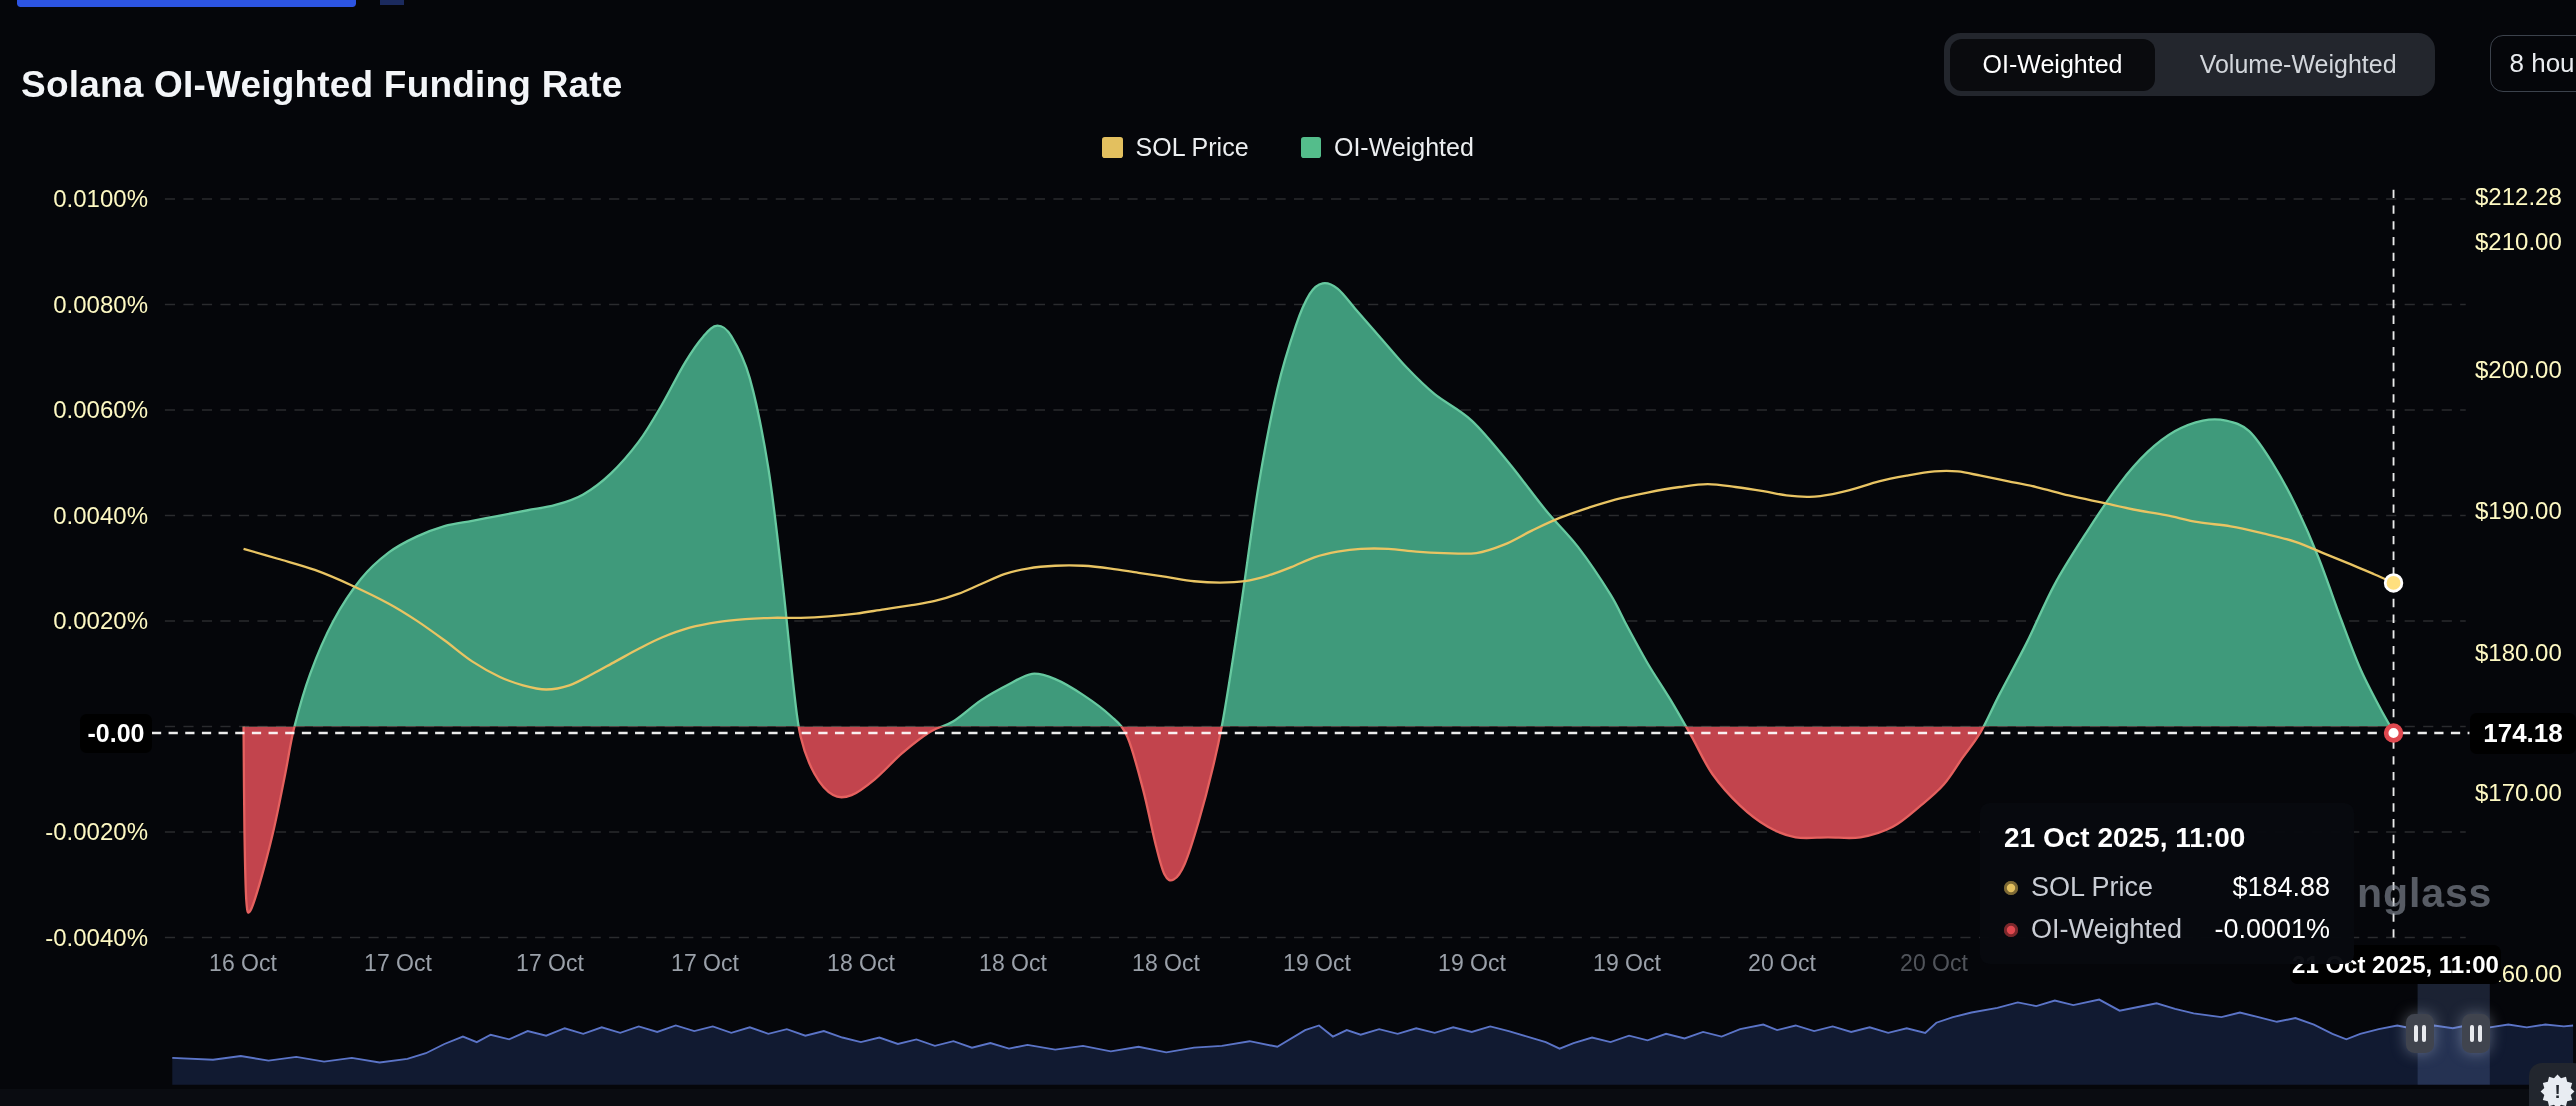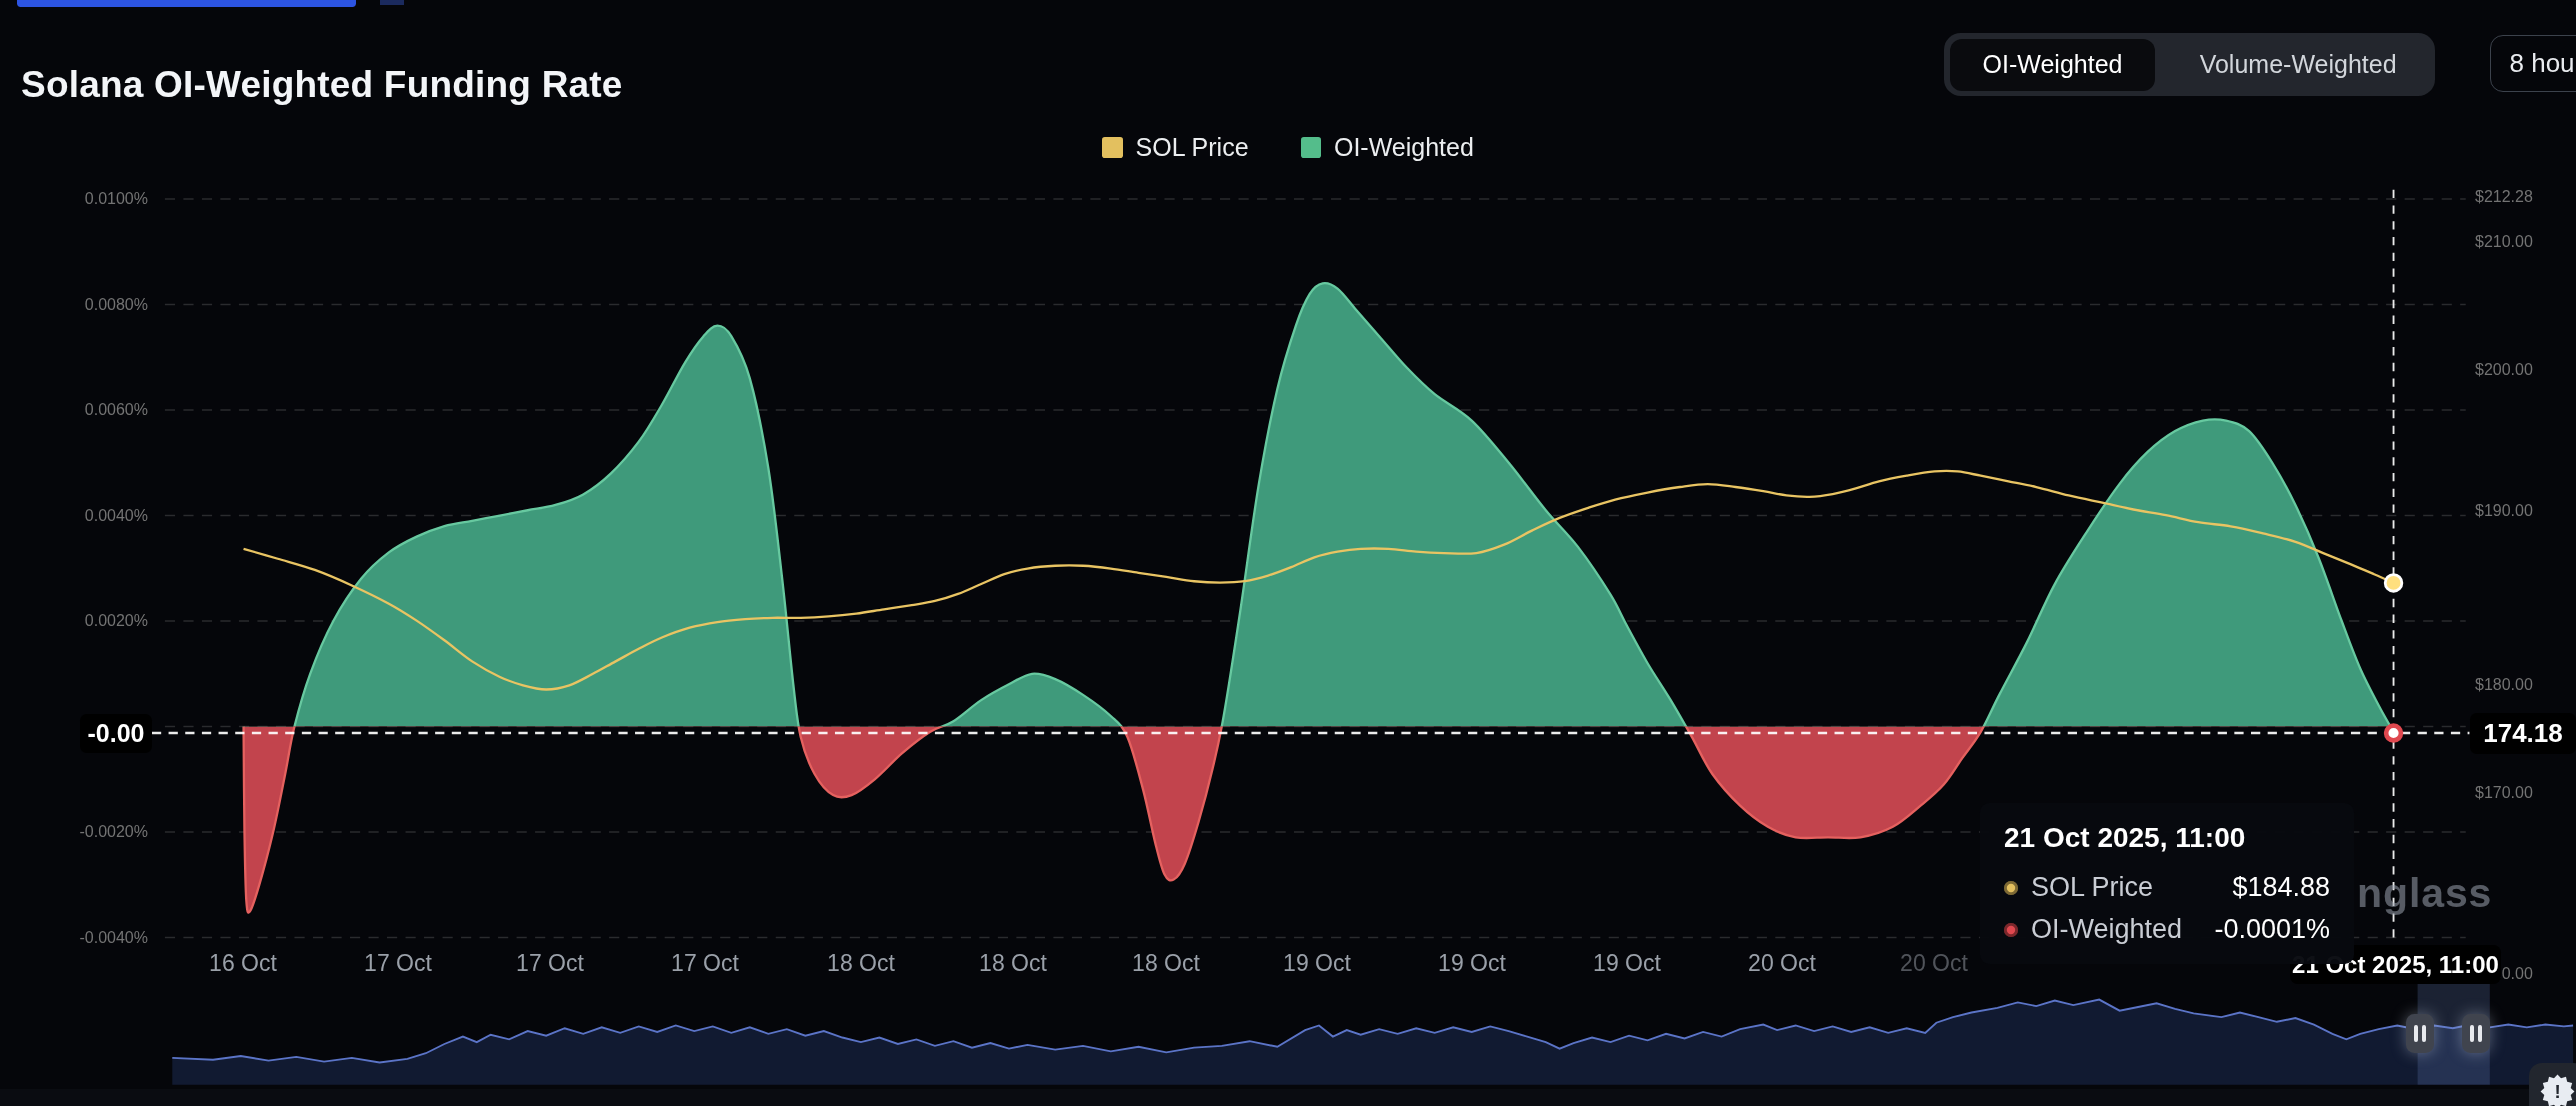--- a/index.html
+++ b/index.html
@@ -11,21 +11,21 @@
   #tabs{position:absolute;left:1944px;top:33px;height:63px;background:#23262d;border-radius:16.7px;display:flex;align-items:center}
   .tab{height:52px;margin:5.6px;padding:0 33px;border-radius:12px;display:flex;align-items:center;
        font-size:25px;color:#d2d6db;background:transparent;border:none;font-family:inherit;white-space:nowrap}
   .tab.active{background:#0a0b0e;color:#ffffff;font-weight:500}
   #interval-select{position:absolute;left:2490px;top:35px;height:57px;width:165px;border:1.9px solid #3c424c;border-radius:13px;
        display:flex;align-items:center;padding:0 18.5px;font-size:26px;color:#e9ebef;gap:15px;box-sizing:border-box;background:transparent}
   #legend{position:absolute;left:0;top:133px;width:2576px;display:flex;justify-content:center;gap:52px;font-size:25px;color:#eceef0;z-index:2}
   .leg{display:flex;align-items:center;gap:13px}
   .sw{width:20.4px;height:20.4px;border-radius:2.8px}
   #chart-svg{position:absolute;left:0;top:0;z-index:0}
-  .ylab{position:absolute;transform:translateY(-50%);font-size:16px;color:#737373;z-index:2;white-space:nowrap}
+  .ylab{position:absolute;transform:translateY(-50%);font-size:24px;color:#fef9c3;z-index:2;white-space:nowrap}
   .ylab-l{left:0;width:148px;text-align:right}
   .ylab-r{left:2475px;text-align:left}
   .xlab{position:absolute;top:950px;transform:translateX(-50%);font-size:23px;color:#9aa0a9;z-index:2;white-space:nowrap}
   .xlab.dim{opacity:.5}
   .pill{position:absolute;background:#000;color:#fff;font-weight:700;border-radius:6.5px;
         display:flex;align-items:center;justify-content:center;z-index:3;white-space:nowrap}
   #pill-left{left:80px;top:714px;width:72px;height:39px;font-size:25px}
   #pill-right{left:2470px;top:713px;width:106px;height:41px;font-size:26px}
   #pill-x{left:2290px;top:945px;width:211px;height:39px;font-size:24px;border-radius:7.4px;z-index:2;overflow:hidden}
   #tooltip{position:absolute;left:1980px;top:803px;width:374px;height:161px;background:rgba(7,9,14,.97);
@@ -109,21 +109,21 @@
     <div class="ylab ylab-l" style="top: 516px;">0.0040%</div>
     <div class="ylab ylab-l" style="top: 621px;">0.0020%</div>
     <div class="ylab ylab-l" style="top: 832px;">-0.0020%</div>
     <div class="ylab ylab-l" style="top: 938px; text-align: right;">-0.0040%</div>
   </div>
 <div id="axis-right">
     <div class="ylab ylab-r" style="top: 197px;">$212.28</div>
     <div class="ylab ylab-r" style="top: 230px; margin-top: 12px;">$210.00</div>
     <div class="ylab ylab-r" style="top: 370px;">$200.00</div>
     <div class="ylab ylab-r" style="top: 511px;">$190.00</div>
-    <div class="ylab ylab-r" style="top: 685px;">$180.00</div>
+    <div class="ylab ylab-r" style="top: 653px;">$180.00</div>
     <div class="ylab ylab-r" style="top: 793px;">$170.00</div>
     <div class="ylab ylab-r" style="top: 934px; margin-top: 40px;">$160.00</div>
   </div>
 <div id="axis-x">
     <div class="xlab" style="left: 243px;">16 Oct</div>
     <div class="xlab" style="left: 398px;">17 Oct</div>
     <div class="xlab" style="left: 550px;">17 Oct</div>
     <div class="xlab" style="left: 705px;">17 Oct</div>
     <div class="xlab" style="left: 861px;">18 Oct</div>
     <div class="xlab" style="left: 1013px;">18 Oct</div>

